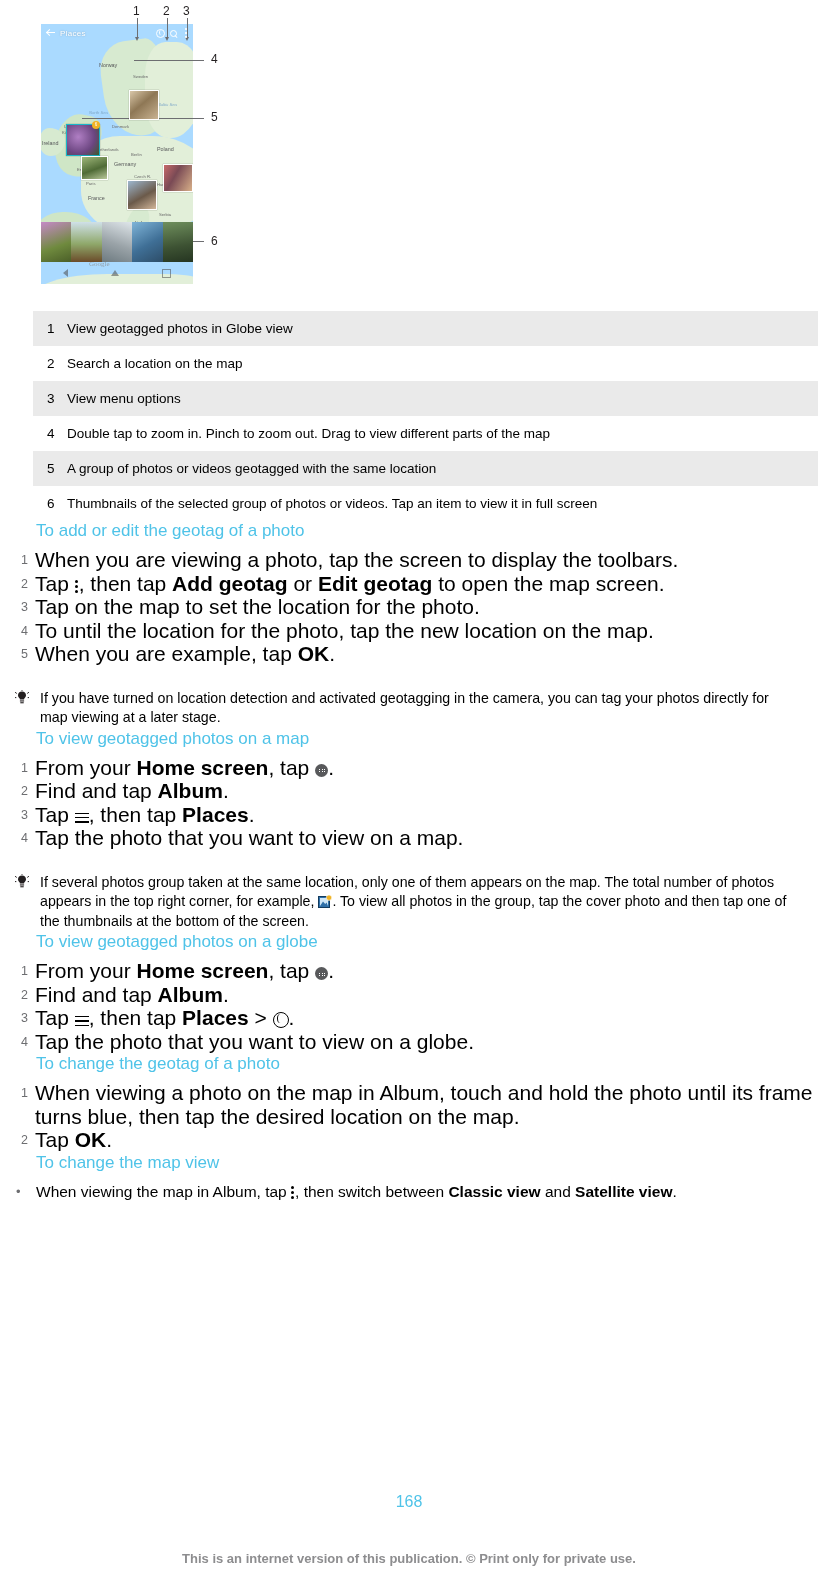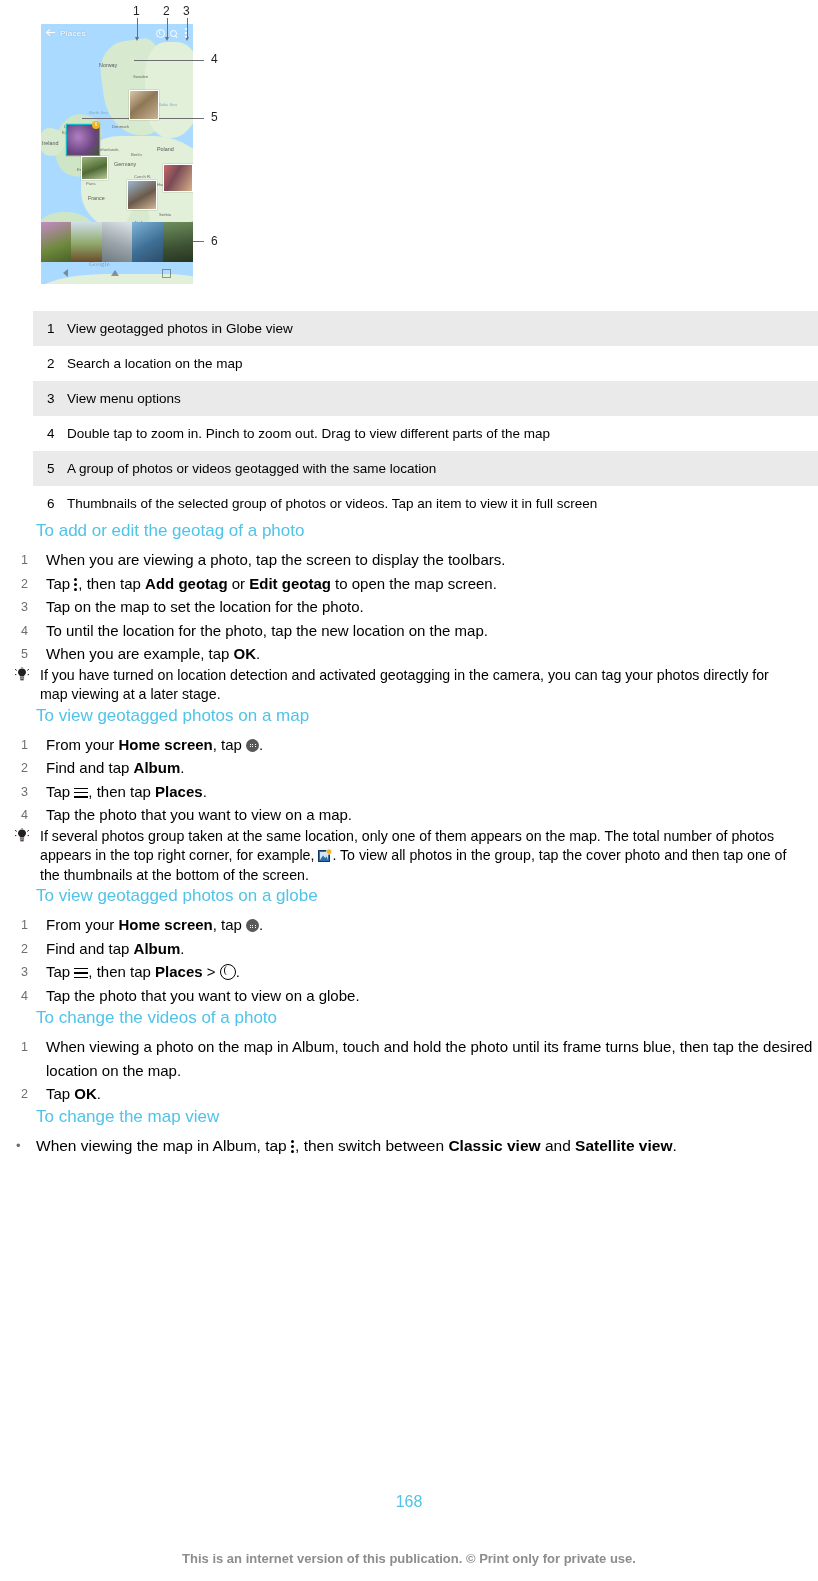--- a/index.html
+++ b/index.html
@@ -282,23 +282,23 @@
   .gap-before { margin-top: 23px; }
 
   ol.steps {
     list-style: none;
     margin: 6px 0 0 0;
     padding: 0;
     counter-reset: st;
   }
   ol.steps > li {
     position: relative;
-    font-size: 15px;
+    font-size: 21px;
     line-height: 23.5px;
-    padding-left: 46px;
+    padding-left: 35px;
     counter-increment: st;
   }
   ol.steps > li::before {
     content: counter(st);
     position: absolute;
     left: 14px;
     top: 0;
     width: 14px;
     text-align: right;
     font-size: 12.5px;
@@ -321,21 +321,21 @@
     position: absolute;
     left: 16px;
     top: 0;
     color: #6d6e71;
     font-size: 13px;
     line-height: 24px;
   }
 
   .note {
     position: relative;
-    margin-top: 0;
+    margin-top: 23px;
     padding-left: 40px;
     padding-right: 20px;
     font-size: 14.2px;
     line-height: 19.5px;
   }
   .bulb {
     position: absolute;
     left: 15px;
     top: 1px;
     width: 14px;
@@ -633,21 +633,21 @@
   </div>
 
   <h2 class="section gap-before">To view geotagged photos on a globe</h2>
   <ol class="steps">
     <li><span>From your </span><b>Home screen</b><span>, tap </span><span class="inline-ic ic-apps"></span><span>.</span></li>
     <li><span>Find and tap </span><b>Album</b><span>.</span></li>
     <li><span>Tap </span><span class="inline-ic ic-list"><i></i><i></i><i></i></span><span>, then tap </span><b>Places</b><span> &gt; </span><span class="inline-ic ic-globe"></span><span>.</span></li>
     <li><span>Tap the photo that you want to view on a globe.</span></li>
   </ol>
 
-  <h2 class="section gap-before">To change the videos of a photo</h2>
+  <h2 class="section gap-before">To change the geotag of a photo</h2>
   <ol class="steps">
     <li><span>When viewing a photo on the map in Album, touch and hold the photo until its frame turns blue, then tap the desired location on the map.</span></li>
     <li><span>Tap </span><b>OK</b><span>.</span></li>
   </ol>
 
   <h2 class="section gap-before">To change the map view</h2>
   <ul class="bullets">
     <li><span>When viewing the map in Album, tap </span><span class="inline-ic ic-dots"><i></i><i></i><i></i></span><span>, then switch between </span><b>Classic view</b><span> and </span><b>Satellite view</b><span>.</span></li>
   </ul>
 </div>

